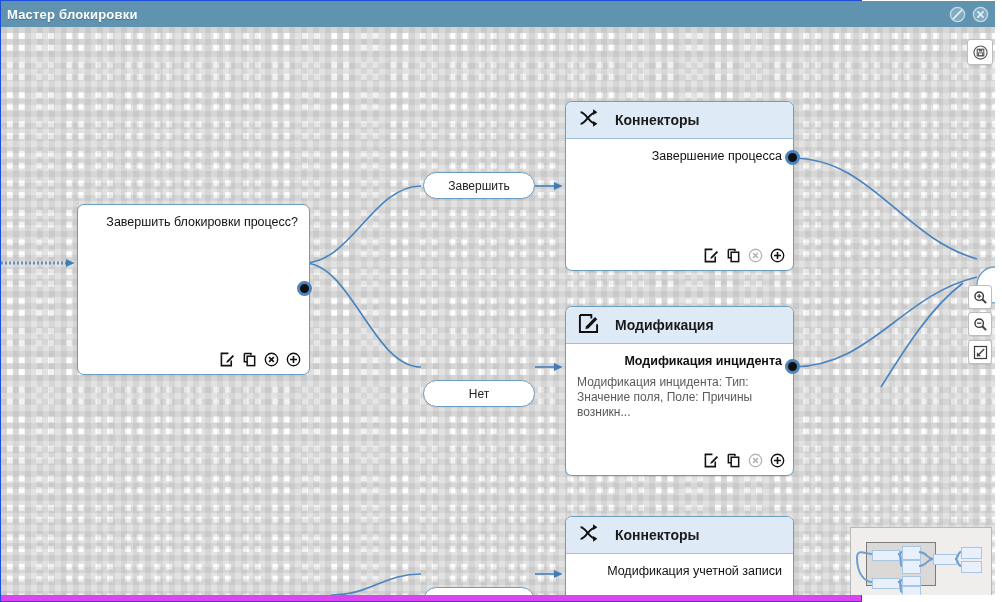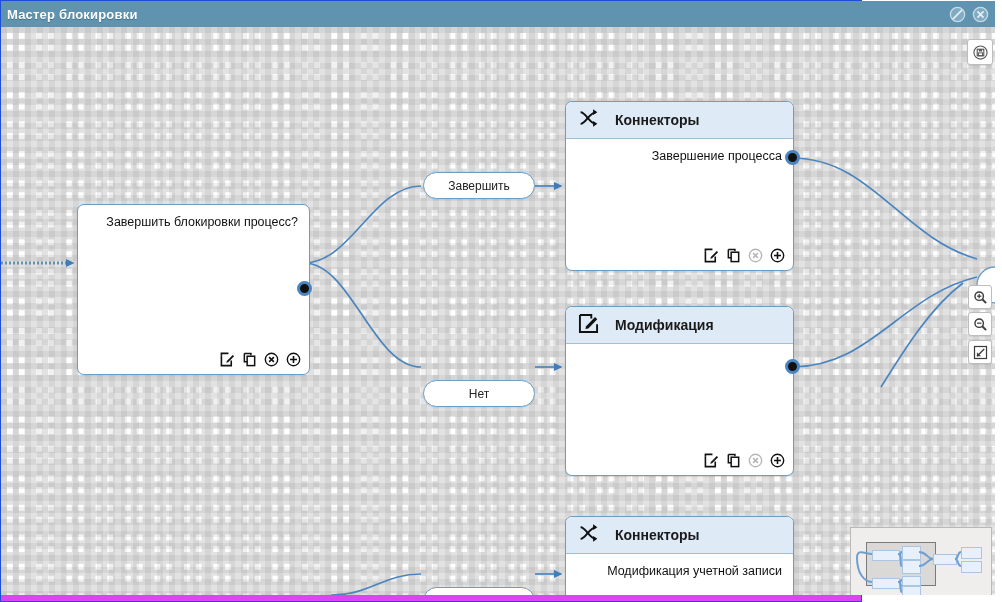--- a/index.html
+++ b/index.html
@@ -224,20 +224,24 @@
     <div class="node" style="left:564px;top:279px;width:229px;height:170px;">
       <div class="node-head">
         <span>
           <svg width="21" height="21" viewBox="0 0 24 24">
             <path d="M2.2 2.2 h13 v4 M2.2 2.2 v19.6 h19.6 v-9" stroke="#111" stroke-width="2.2" fill="none"></path>
             <path d="M9.3 15.2 L19.5 4.6 L22 7 L11.8 17.6 L8.4 18.4 z" fill="#111"></path>
           </svg>
         </span>
         <span class="node-title">Модификация</span>
       </div>
+      <div class="node-body">
+        <div class="node-sub bold">Модификация инцидента</div>
+        <div class="node-desc">Модификация инцидента: Тип: Значение поля, Поле: Причины возникн...</div>
+      </div>
       <div class="node-tools">
         <span class="tool">
           <svg width="15" height="15" viewBox="0 0 16 16">
             <path d="M1.5 4 L1.5 14.5 L12 14.5 L12 9" stroke="#111" stroke-width="1.7" fill="none"></path>
             <path d="M1.5 4 L1.5 1.5 L9 1.5" stroke="#111" stroke-width="1.7" fill="none"></path>
             <path d="M7.3 9.6 L13.6 3.2 L15 4.6 L8.7 11 L6.7 11.5 z" fill="#111"></path>
           </svg>
         </span>
         <span class="tool">
           <svg width="15" height="15" viewBox="0 0 16 16">

